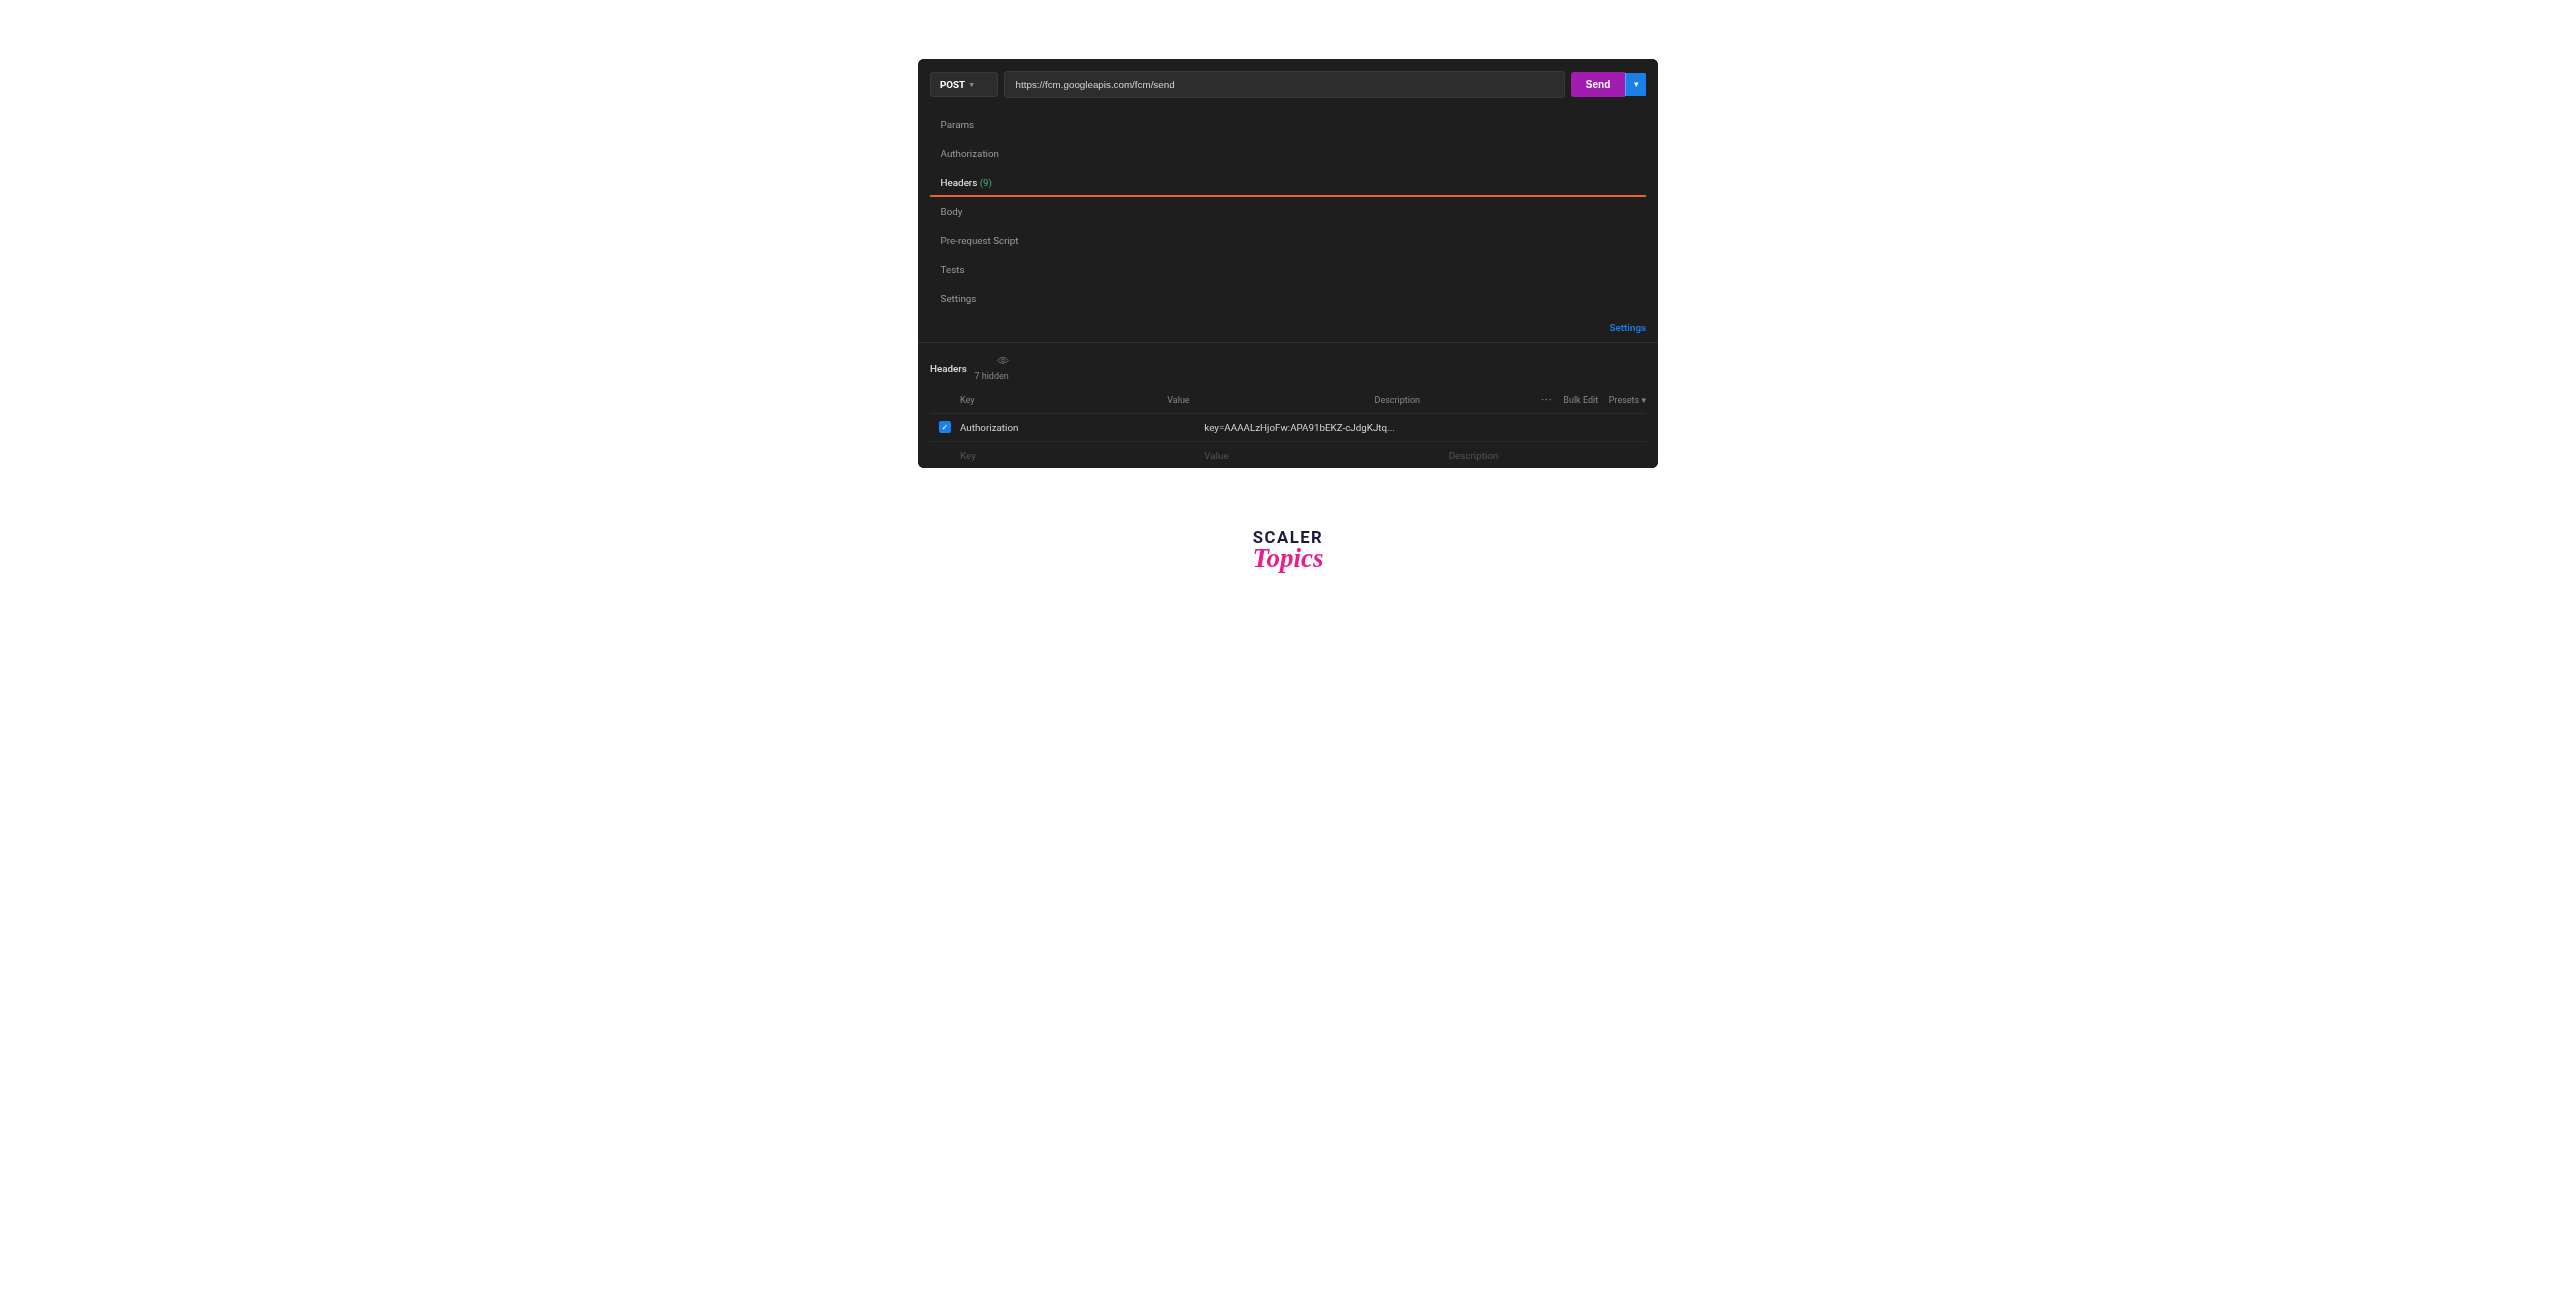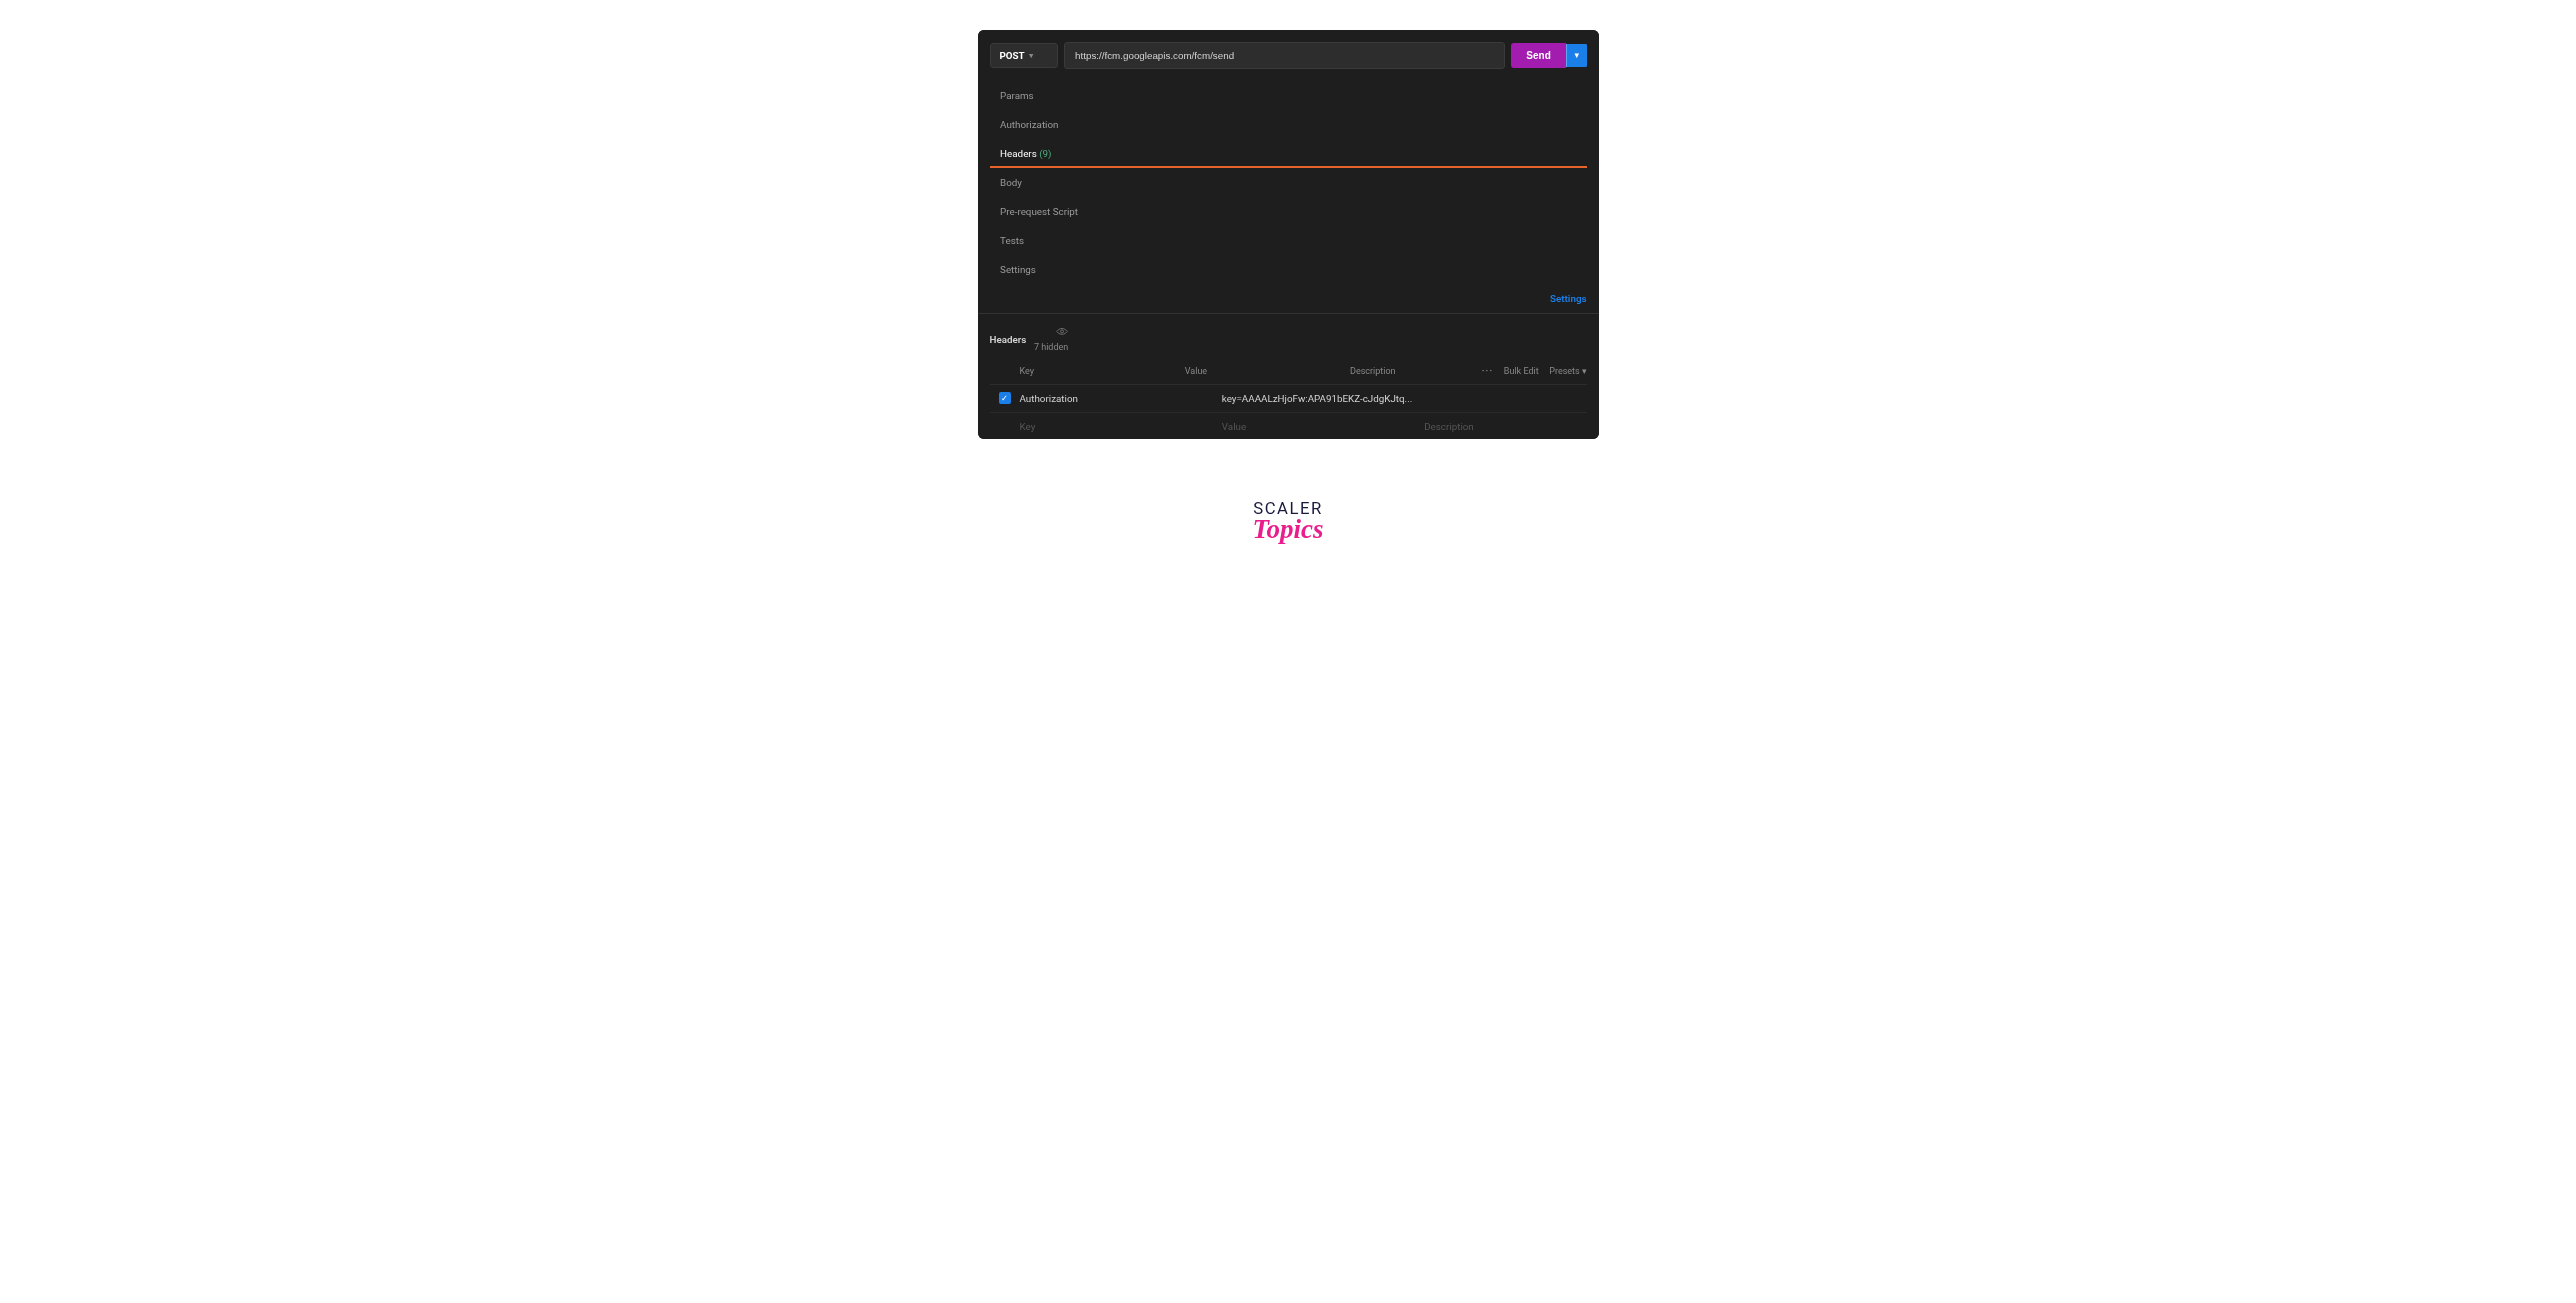--- a/index.html
+++ b/index.html
@@ -14,23 +14,24 @@
       display: flex;
       flex-direction: column;
       align-items: center;
       min-height: 100vh;
       padding: 30px 15px;
     }
 
     .postman-container {
       background: #1e1e1e;
       border-radius: 6px;
-      width: 621px;
+      width: 740px;
       overflow: hidden;
       margin-bottom: 45px;
+      margin-top: 29px;
     }
 
     
     .url-bar {
       display: flex;
       align-items: center;
       padding: 12px 12px;
       background: #1e1e1e;
       gap: 6px;
     }
@@ -307,21 +308,21 @@
     
     .scaler-brand {
       display: flex;
       flex-direction: column;
       align-items: center;
       margin-top: 15px;
     }
 
     .scaler-title {
       font-size: 16.7px;
-      font-weight: 400;
+      font-weight: 700;
       color: #1a1a3e;
       letter-spacing: 1.5px;
       text-transform: uppercase;
     }
 
     .scaler-subtitle {
       font-size: 27px;
       font-weight: 700;
       color: #e91e8c;
       font-family: 'Georgia', 'Times New Roman', cursive;

